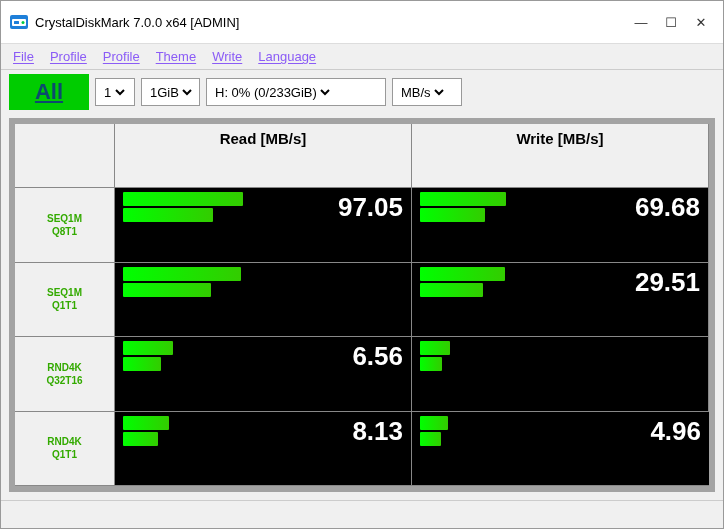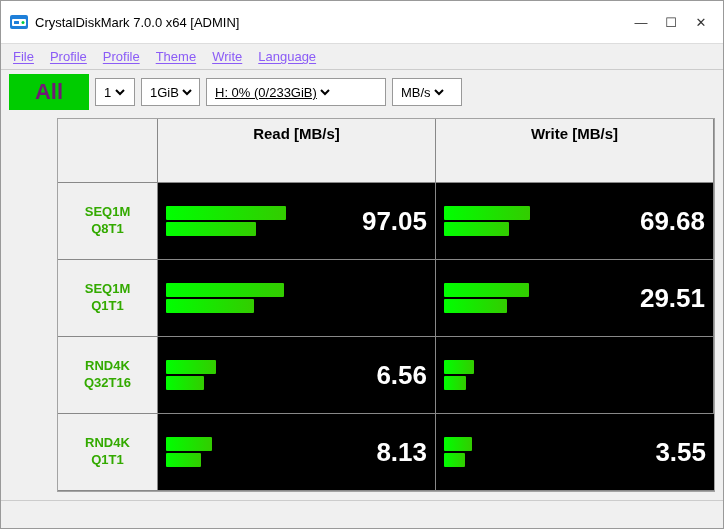--- a/index.html
+++ b/index.html
@@ -82,30 +82,31 @@
       background: #f0f0f0;
       display: flex;
       align-items: center;
       height: 44px;
       padding: 4px 8px;
       gap: 6px;
       flex-shrink: 0;
     }
     .all-btn {
       background: #00cc00;
-      color: #701a75;
+      color: #0c4a6e;
       font-size: 22px;
       font-weight: bold;
       border: none;
       width: 80px;
       height: 36px;
       cursor: pointer;
       display: flex;
       align-items: center;
       justify-content: center;
+      text-decoration: underline;
     }
     .select-box {
       height: 28px;
       border: 1px solid #999;
       background: #fff;
       font-size: 13px;
       padding: 0 4px;
       cursor: pointer;
       display: flex;
       align-items: center;
@@ -114,42 +115,40 @@
     }
     .select-box select {
       border: none;
       background: transparent;
       font-size: 13px;
       outline: none;
       cursor: pointer;
     }
     .drive-select {
       min-width: 180px;
-      text-decoration: underline;
     }
     .unit-select {
       min-width: 70px;
     }
 
     
     .main-content {
       flex: 1;
       padding: 4px 8px 8px 8px;
       display: flex;
       flex-direction: column;
       gap: 0;
     }
 
     
     .results-table {
-      border: 1px solid #a3a3a3;
+      border: 6px solid #a3a3a3;
       display: grid;
       grid-template-columns: 100px 1fr 1fr;
       flex: 1;
-      margin-left: 48px;
     }
     .header-empty {
       background: #f0f0f0;
       border-right: 1px solid #888;
       border-bottom: 1px solid #888;
     }
     .header-cell {
       background: #f0f0f0;
       text-align: center;
       font-size: 15px;
@@ -162,32 +161,31 @@
     .row-label {
       background: #f0f0f0;
       border-right: 1px solid #888;
       border-bottom: 1px solid #888;
       display: flex;
       align-items: center;
       justify-content: center;
       padding: 4px;
     }
     .row-label-text {
-      font-size: 13px;
+      font-size: 10px;
       font-weight: bold;
       color: #33aa00;
       text-align: center;
       line-height: 1.3;
     }
     .data-cell {
       background: #000;
       border-right: 1px solid #888;
       border-bottom: 1px solid #888;
       display: flex;
-      align-items: center;
       padding: 4px 8px;
       gap: 8px;
       position: relative;
     }
     .data-cell:last-child { border-right: none; }
     .bar-container {
       display: flex;
       flex-direction: column;
       gap: 2px;
       flex-shrink: 0;
@@ -339,19 +337,19 @@
       <div class="bar" style="width:46px"></div>
       <div class="bar" style="width:35px"></div>
     </div>
     <span class="value-text">8.13</span>
   </div>
         <div class="data-cell">
     <div class="bar-container">
       <div class="bar" style="width:28px"></div>
       <div class="bar" style="width:21px"></div>
     </div>
-    <span class="value-text">3.55</span>
+    <span class="value-text">4.96</span>
   </div>
       </div>
   </div>
 
   <div class="status-bar"></div>
 </div>
 
 </body></html>

